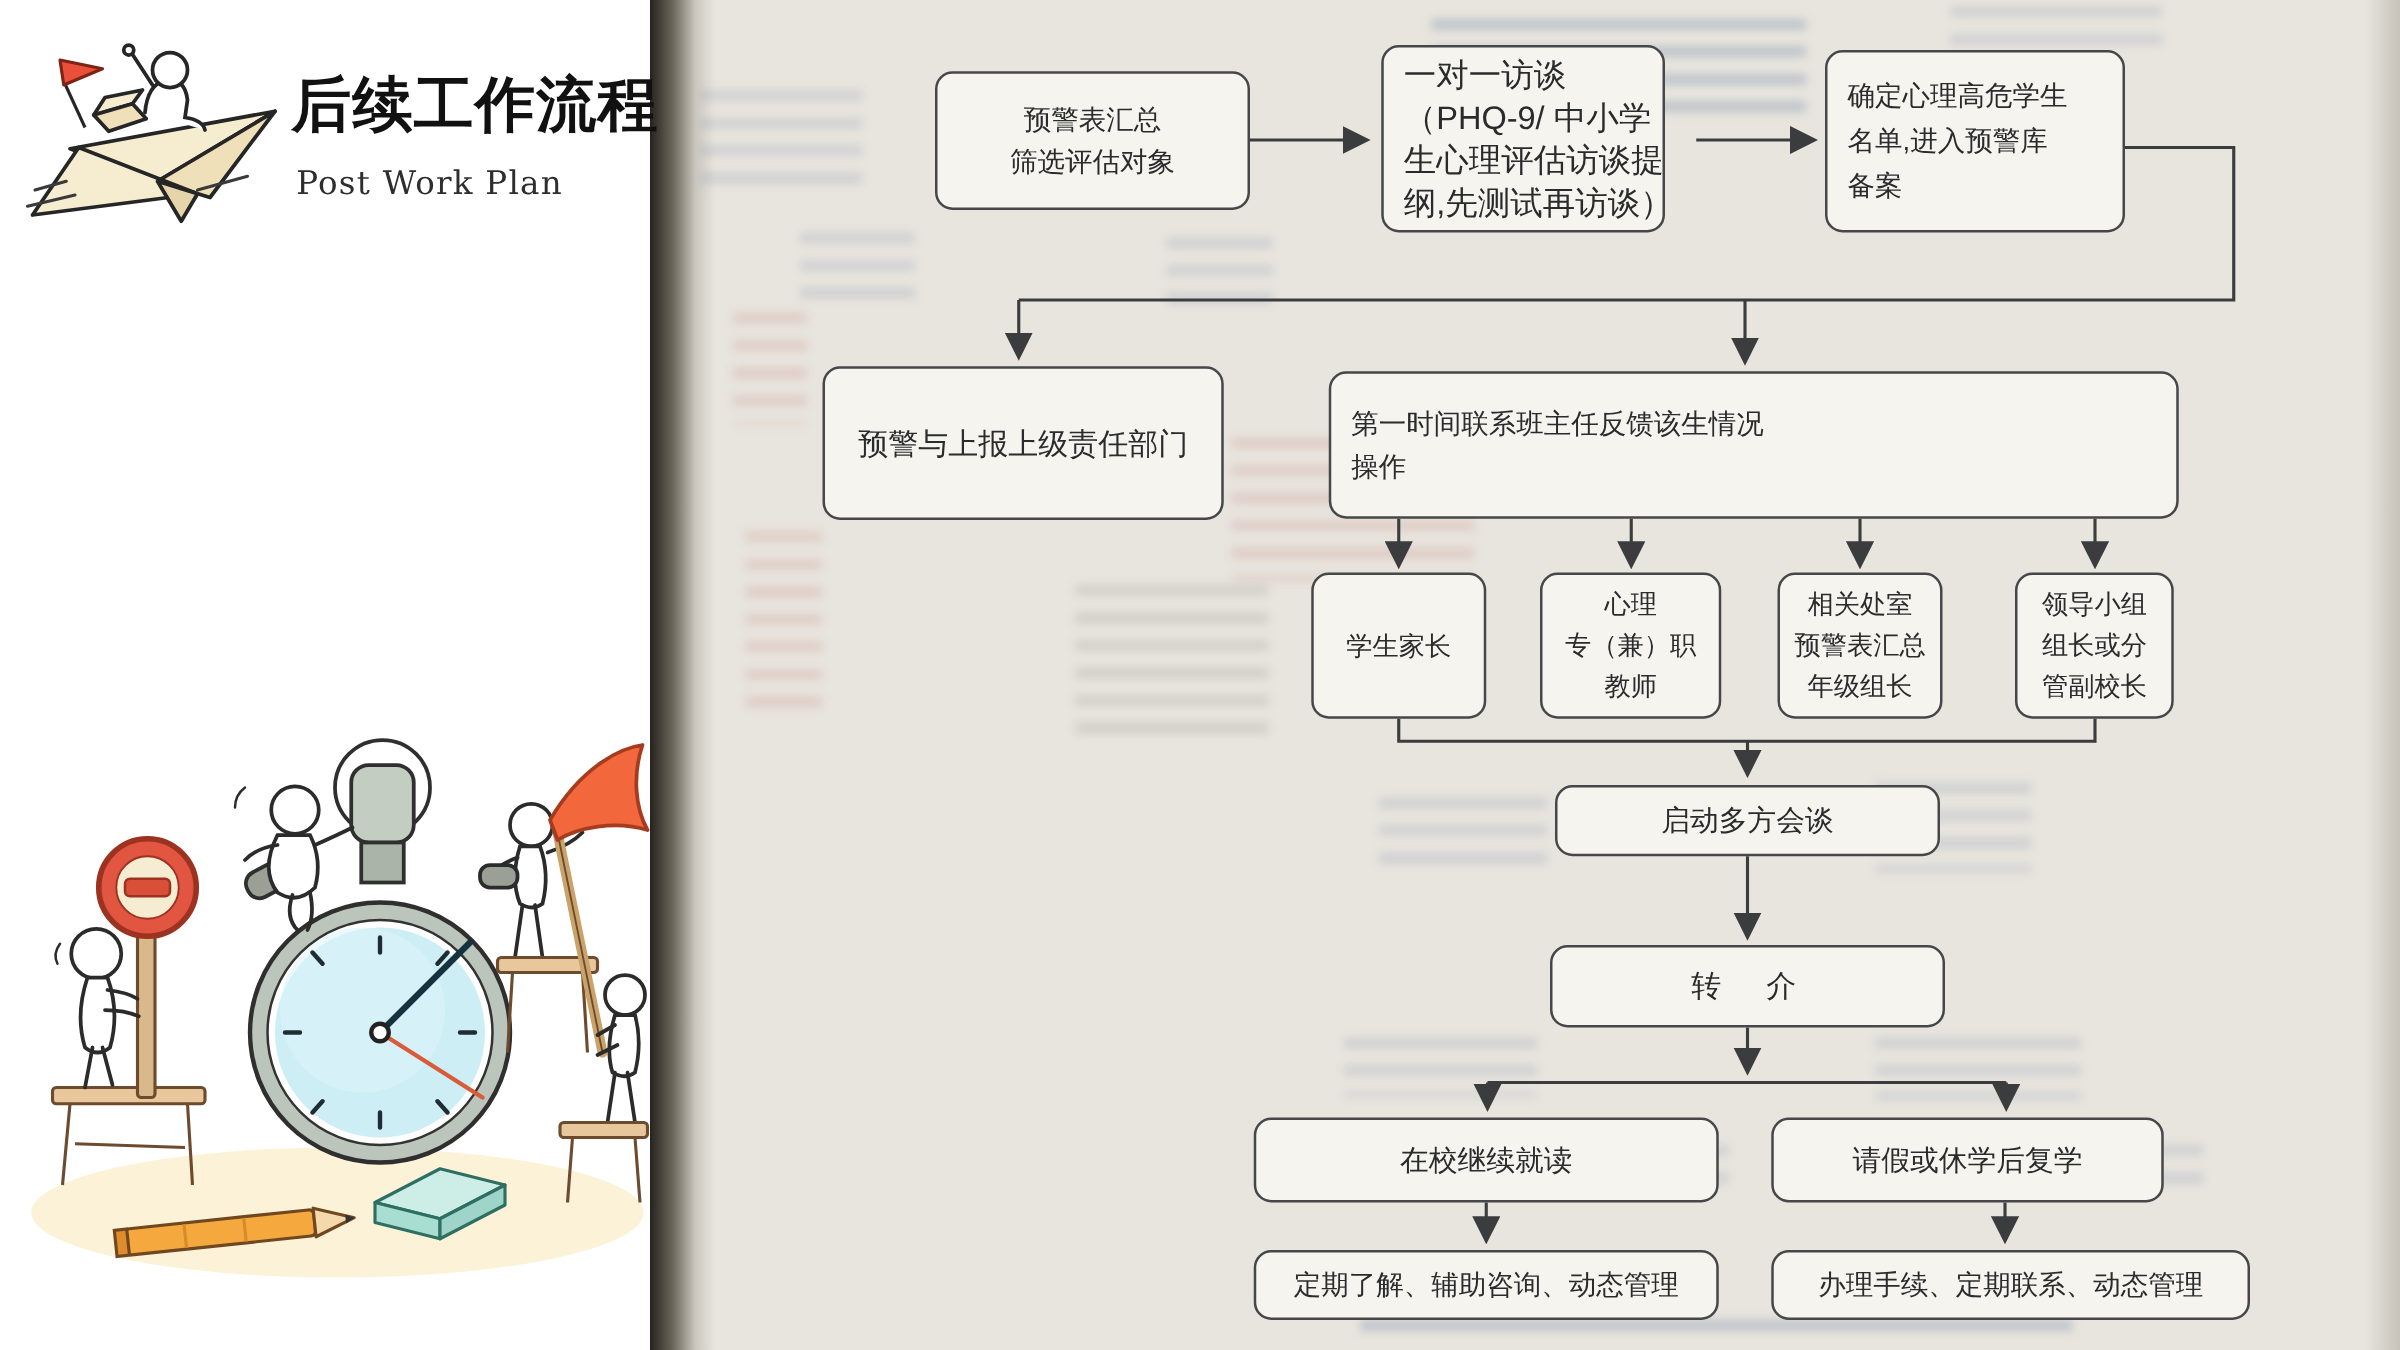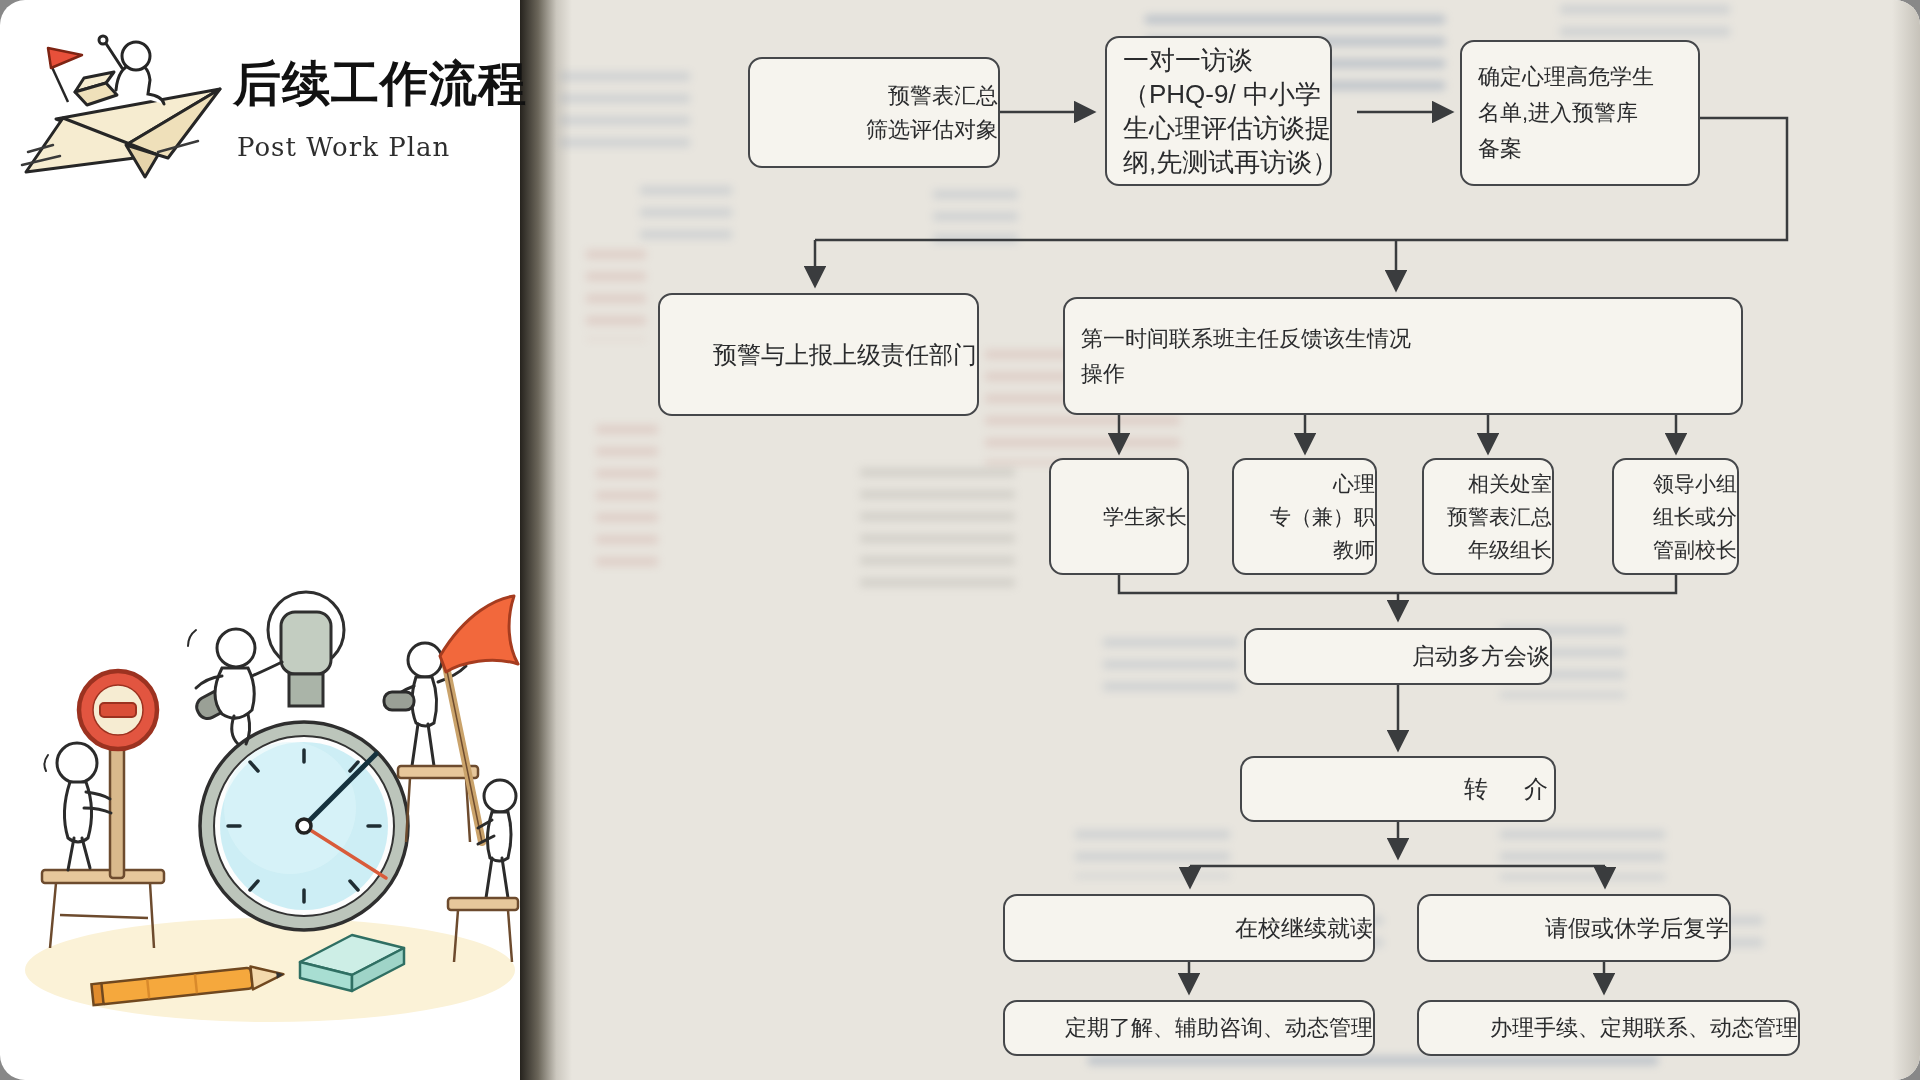--- a/index.html
+++ b/index.html
@@ -1,17 +1,17 @@
 <!DOCTYPE html>
 <html><head>
 <meta charset="utf-8">
 <style>
   html,body{margin:0;padding:0;background:#888;}
   .slide{position:relative;width:1920px;height:1080px;background:#ffffff;overflow:hidden;
-         font-family:"Liberation Sans","DejaVu Sans",sans-serif;border-radius:25px;}
+         font-family:"Liberation Sans","DejaVu Sans",sans-serif;}
   
   .title{position:absolute;left:233px;top:52px;font-size:48px;font-weight:900;color:#111;
          letter-spacing:1px;white-space:nowrap;}
   .subtitle{position:absolute;left:237px;top:132px;font-size:26px;color:#2e2e2e;
          font-family:"DejaVu Serif","Liberation Serif",serif;letter-spacing:1px;}
   
   .scan{position:absolute;left:520px;top:0;width:1400px;height:1080px;background:#e8e5de;}
   .gutter{position:absolute;left:520px;top:0;width:52px;height:1080px;
           background:linear-gradient(90deg,#26231e 0%,#6b665a 35%,rgba(150,144,132,.35) 70%,rgba(0,0,0,0) 100%);}
   .redge{position:absolute;left:1892px;top:0;width:28px;height:1080px;
@@ -19,21 +19,21 @@
   
   .ghost{position:absolute;filter:blur(4px);opacity:.20;color:#6d84a5;
          background:repeating-linear-gradient(180deg,currentColor 0 9px,rgba(0,0,0,0) 9px 22px);}
   .ghost.red{color:#bd7f78;opacity:.22;}
   .ghost.gray{color:#95948e;opacity:.25;}
   .ghost.strong{opacity:.34;}
   
   .node{position:absolute;background:#f6f4ee;border:2.5px solid #45474a;border-radius:14px;
         color:#2a2b2d;display:flex;flex-direction:column;justify-content:center;
         box-sizing:border-box;font-weight:500;}
-  .node.c{align-items:flex-end;text-align:center;}
+  .node.c{align-items:center;text-align:center;font-family:Liberation Serif, serif;}
   .node.l{align-items:flex-start;padding-left:16px;padding-right:10px;}
   .ln{white-space:nowrap;}
   .connectors{position:absolute;left:0;top:0;}
 </style>
 </head>
 <body>
 
 <div class="slide">
 
   <div class="scan"></div>

